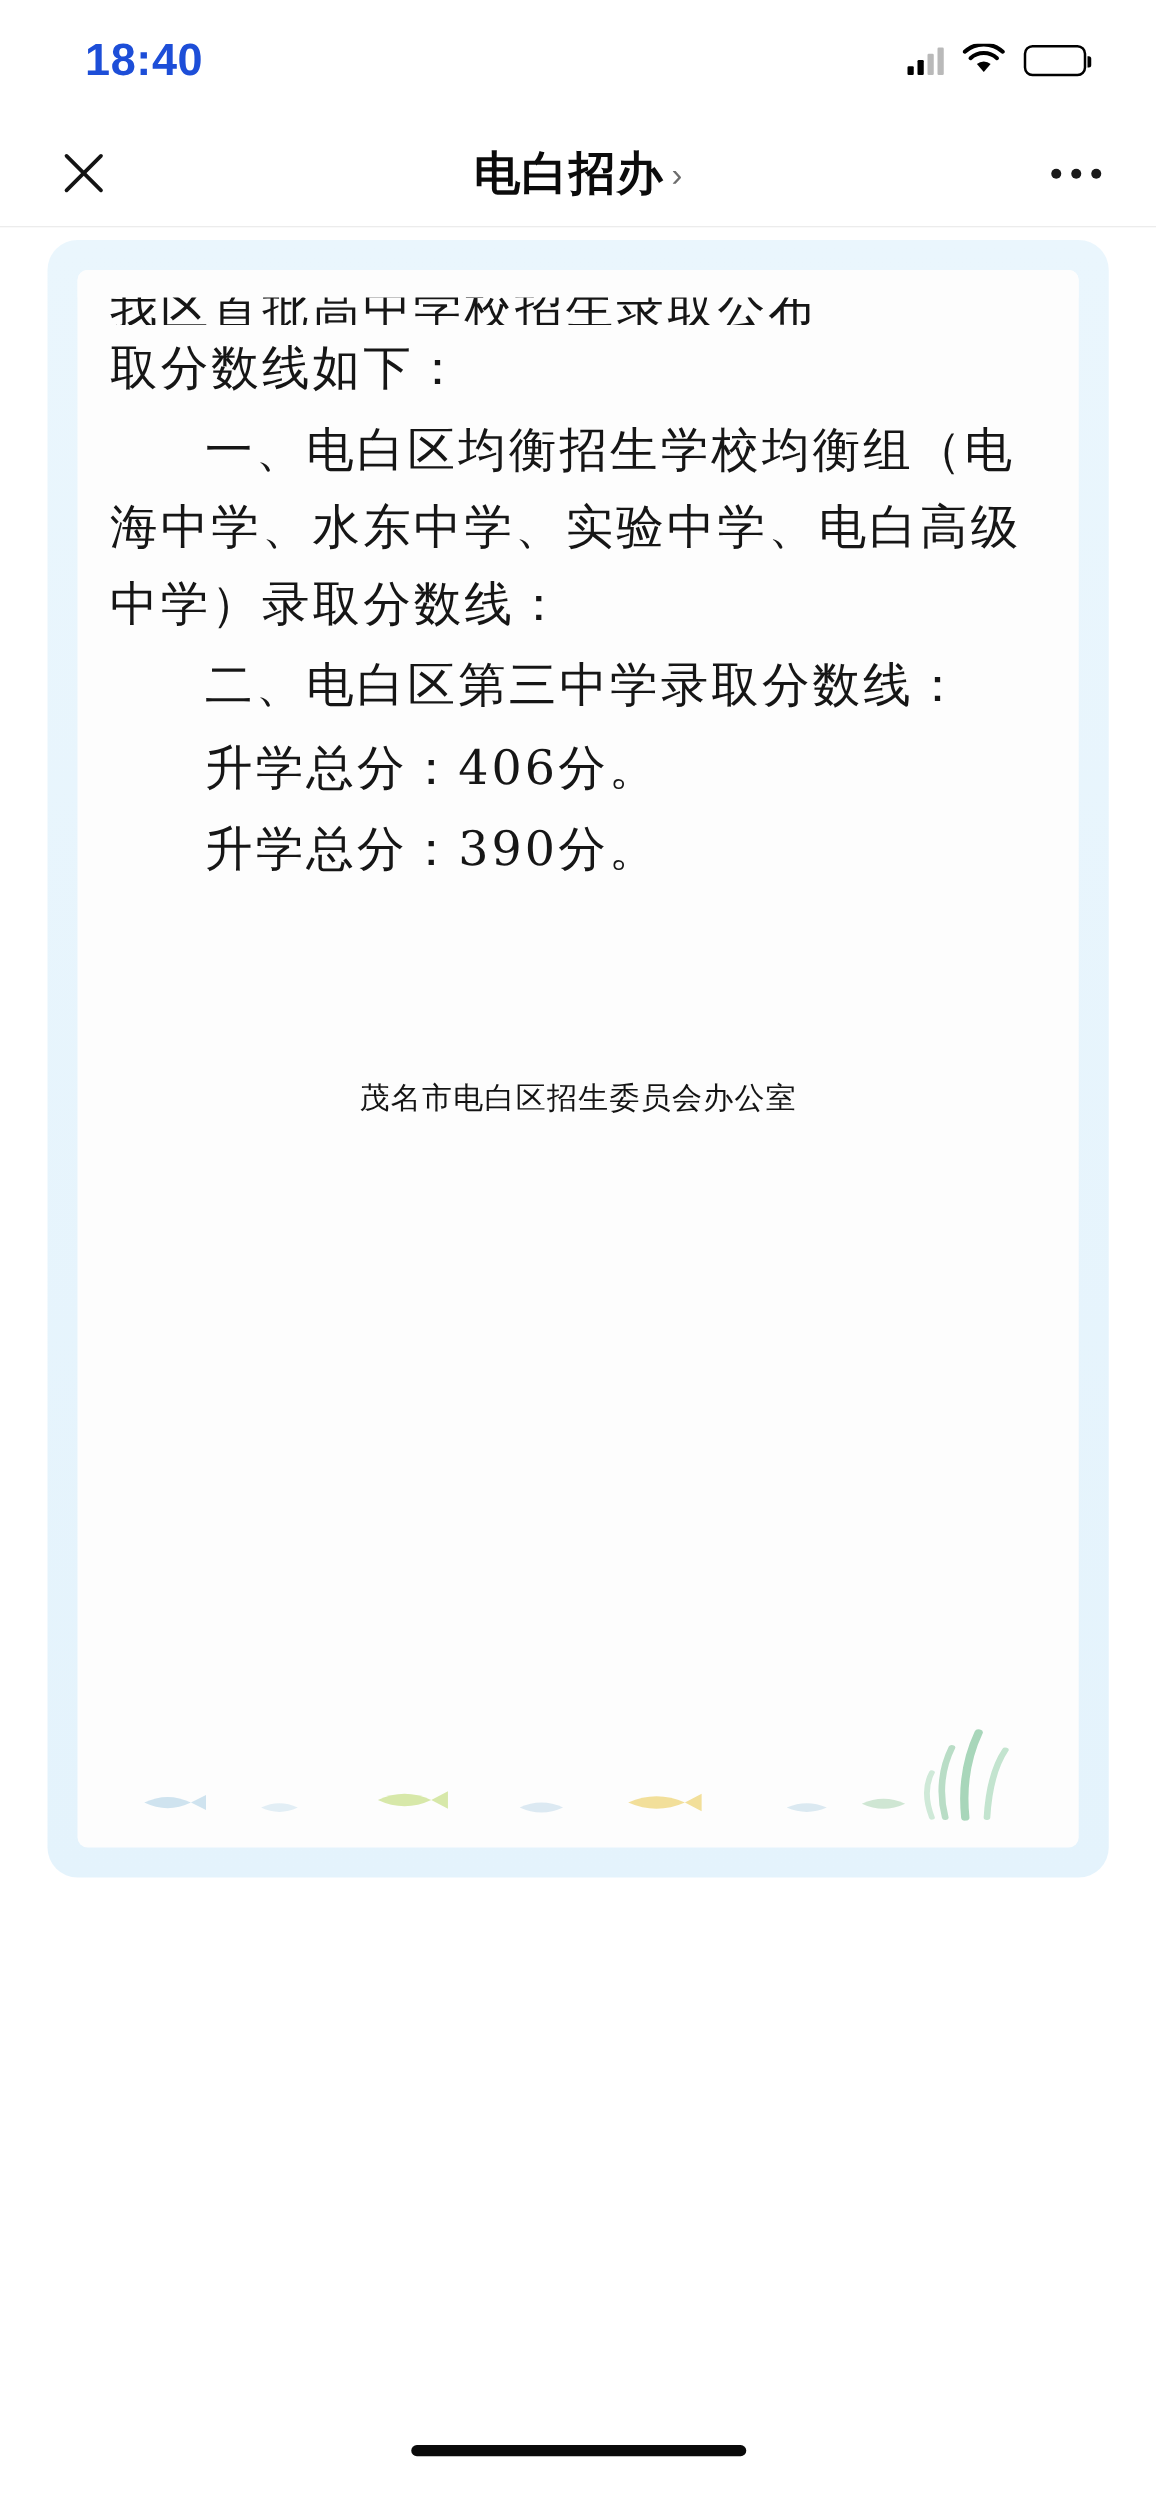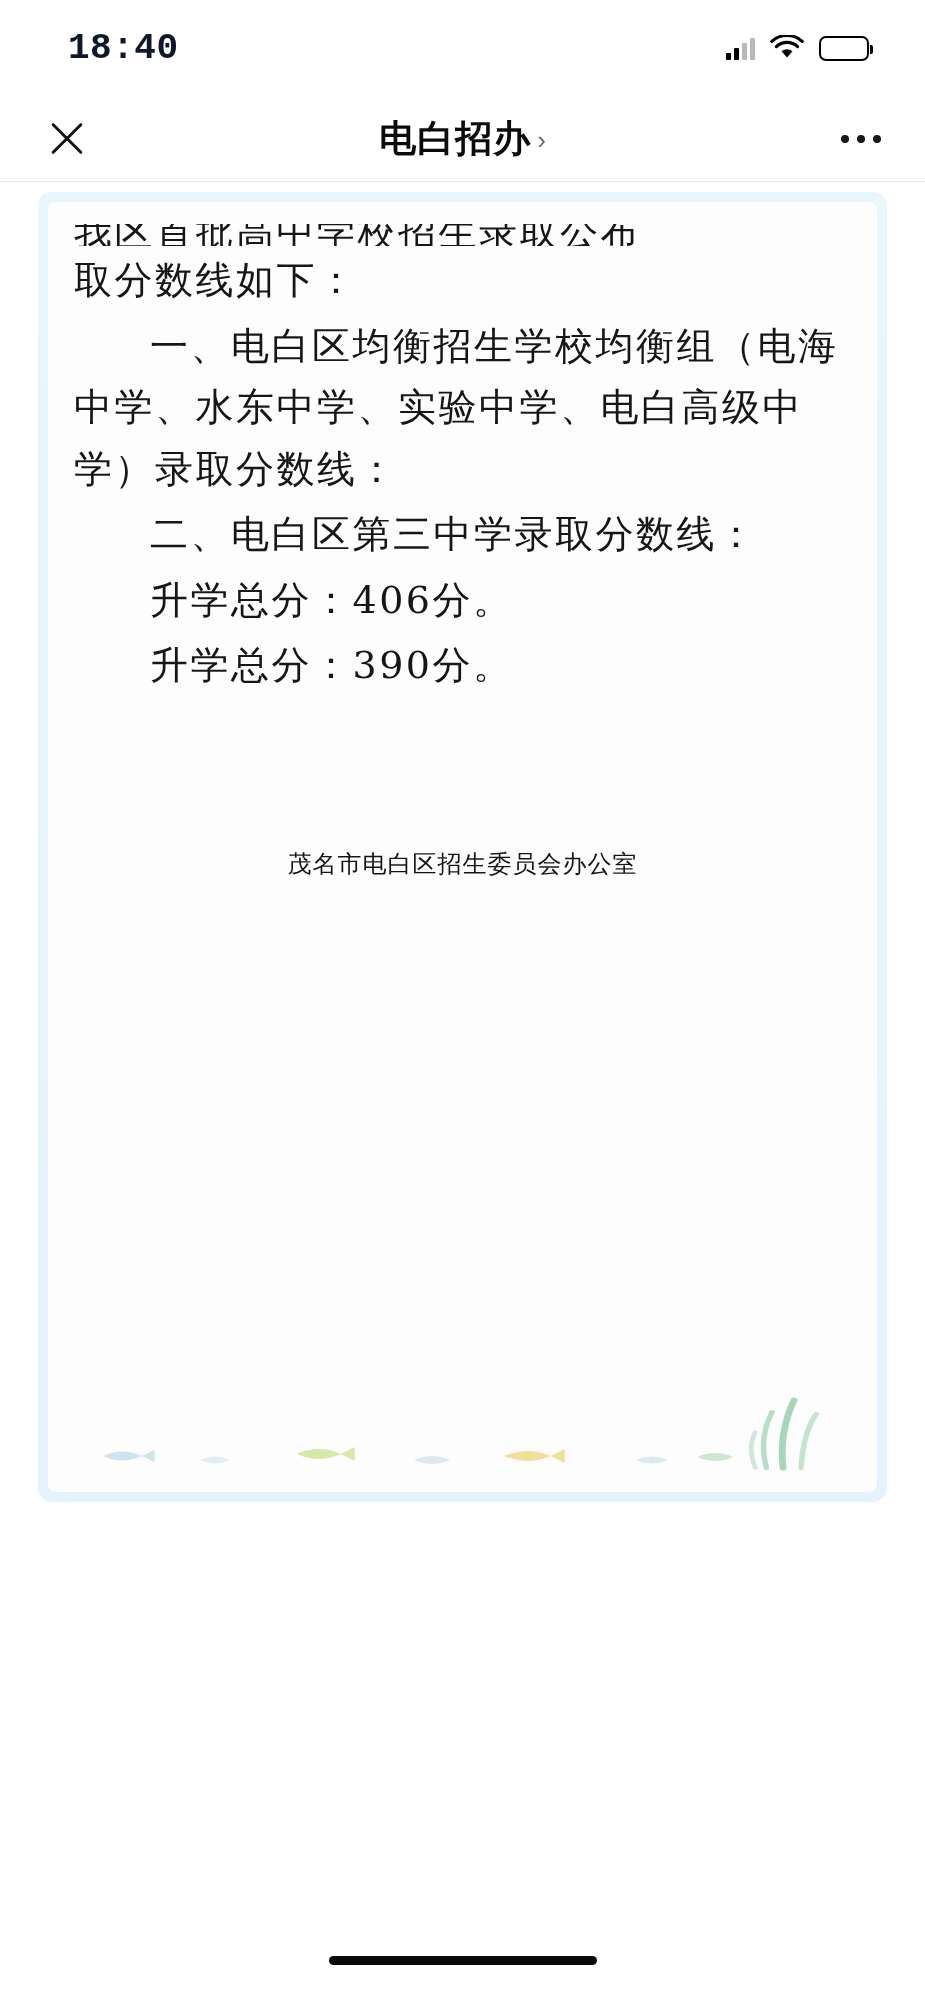--- a/index.html
+++ b/index.html
@@ -25,23 +25,23 @@
     flex: 0 0 96px;
     display: flex;
     align-items: center;
     justify-content: space-between;
     padding: 0 56px 0 68px;
     background: #ffffff;
   }
   .status-time {
     font-size: 36px;
     font-weight: bold;
-    color: #0f172a;
+    color: #1d4ed8;
     letter-spacing: 0.5px;
-    font-family: Liberation Mono, monospace;
+    font-family: Liberation Sans, sans-serif;
   }
   .status-right {
     display: flex;
     align-items: center;
     gap: 15px;
   }
   .signal {
     display: flex;
     align-items: flex-end;
     gap: 3px;
@@ -145,22 +145,22 @@
     flex: 1 1 auto;
     background: #ffffff;
     overflow: hidden;
     padding: 10px 38px 0 38px;
   }
   .card {
     position: relative;
     width: 100%;
     height: 1310px;
     background: linear-gradient(180deg, #eaf6fd 0%, #e4f3fc 100%);
-    border-radius: 14px;
-    padding: 10px;
+    border-radius: 24px;
+    padding: 24px;
     overflow: hidden;
   }
   .card-inner {
     position: relative;
     width: 100%;
     height: 100%;
     background: #fdfdfd;
     border-radius: 8px;
     overflow: hidden;
     padding: 0 26px;

